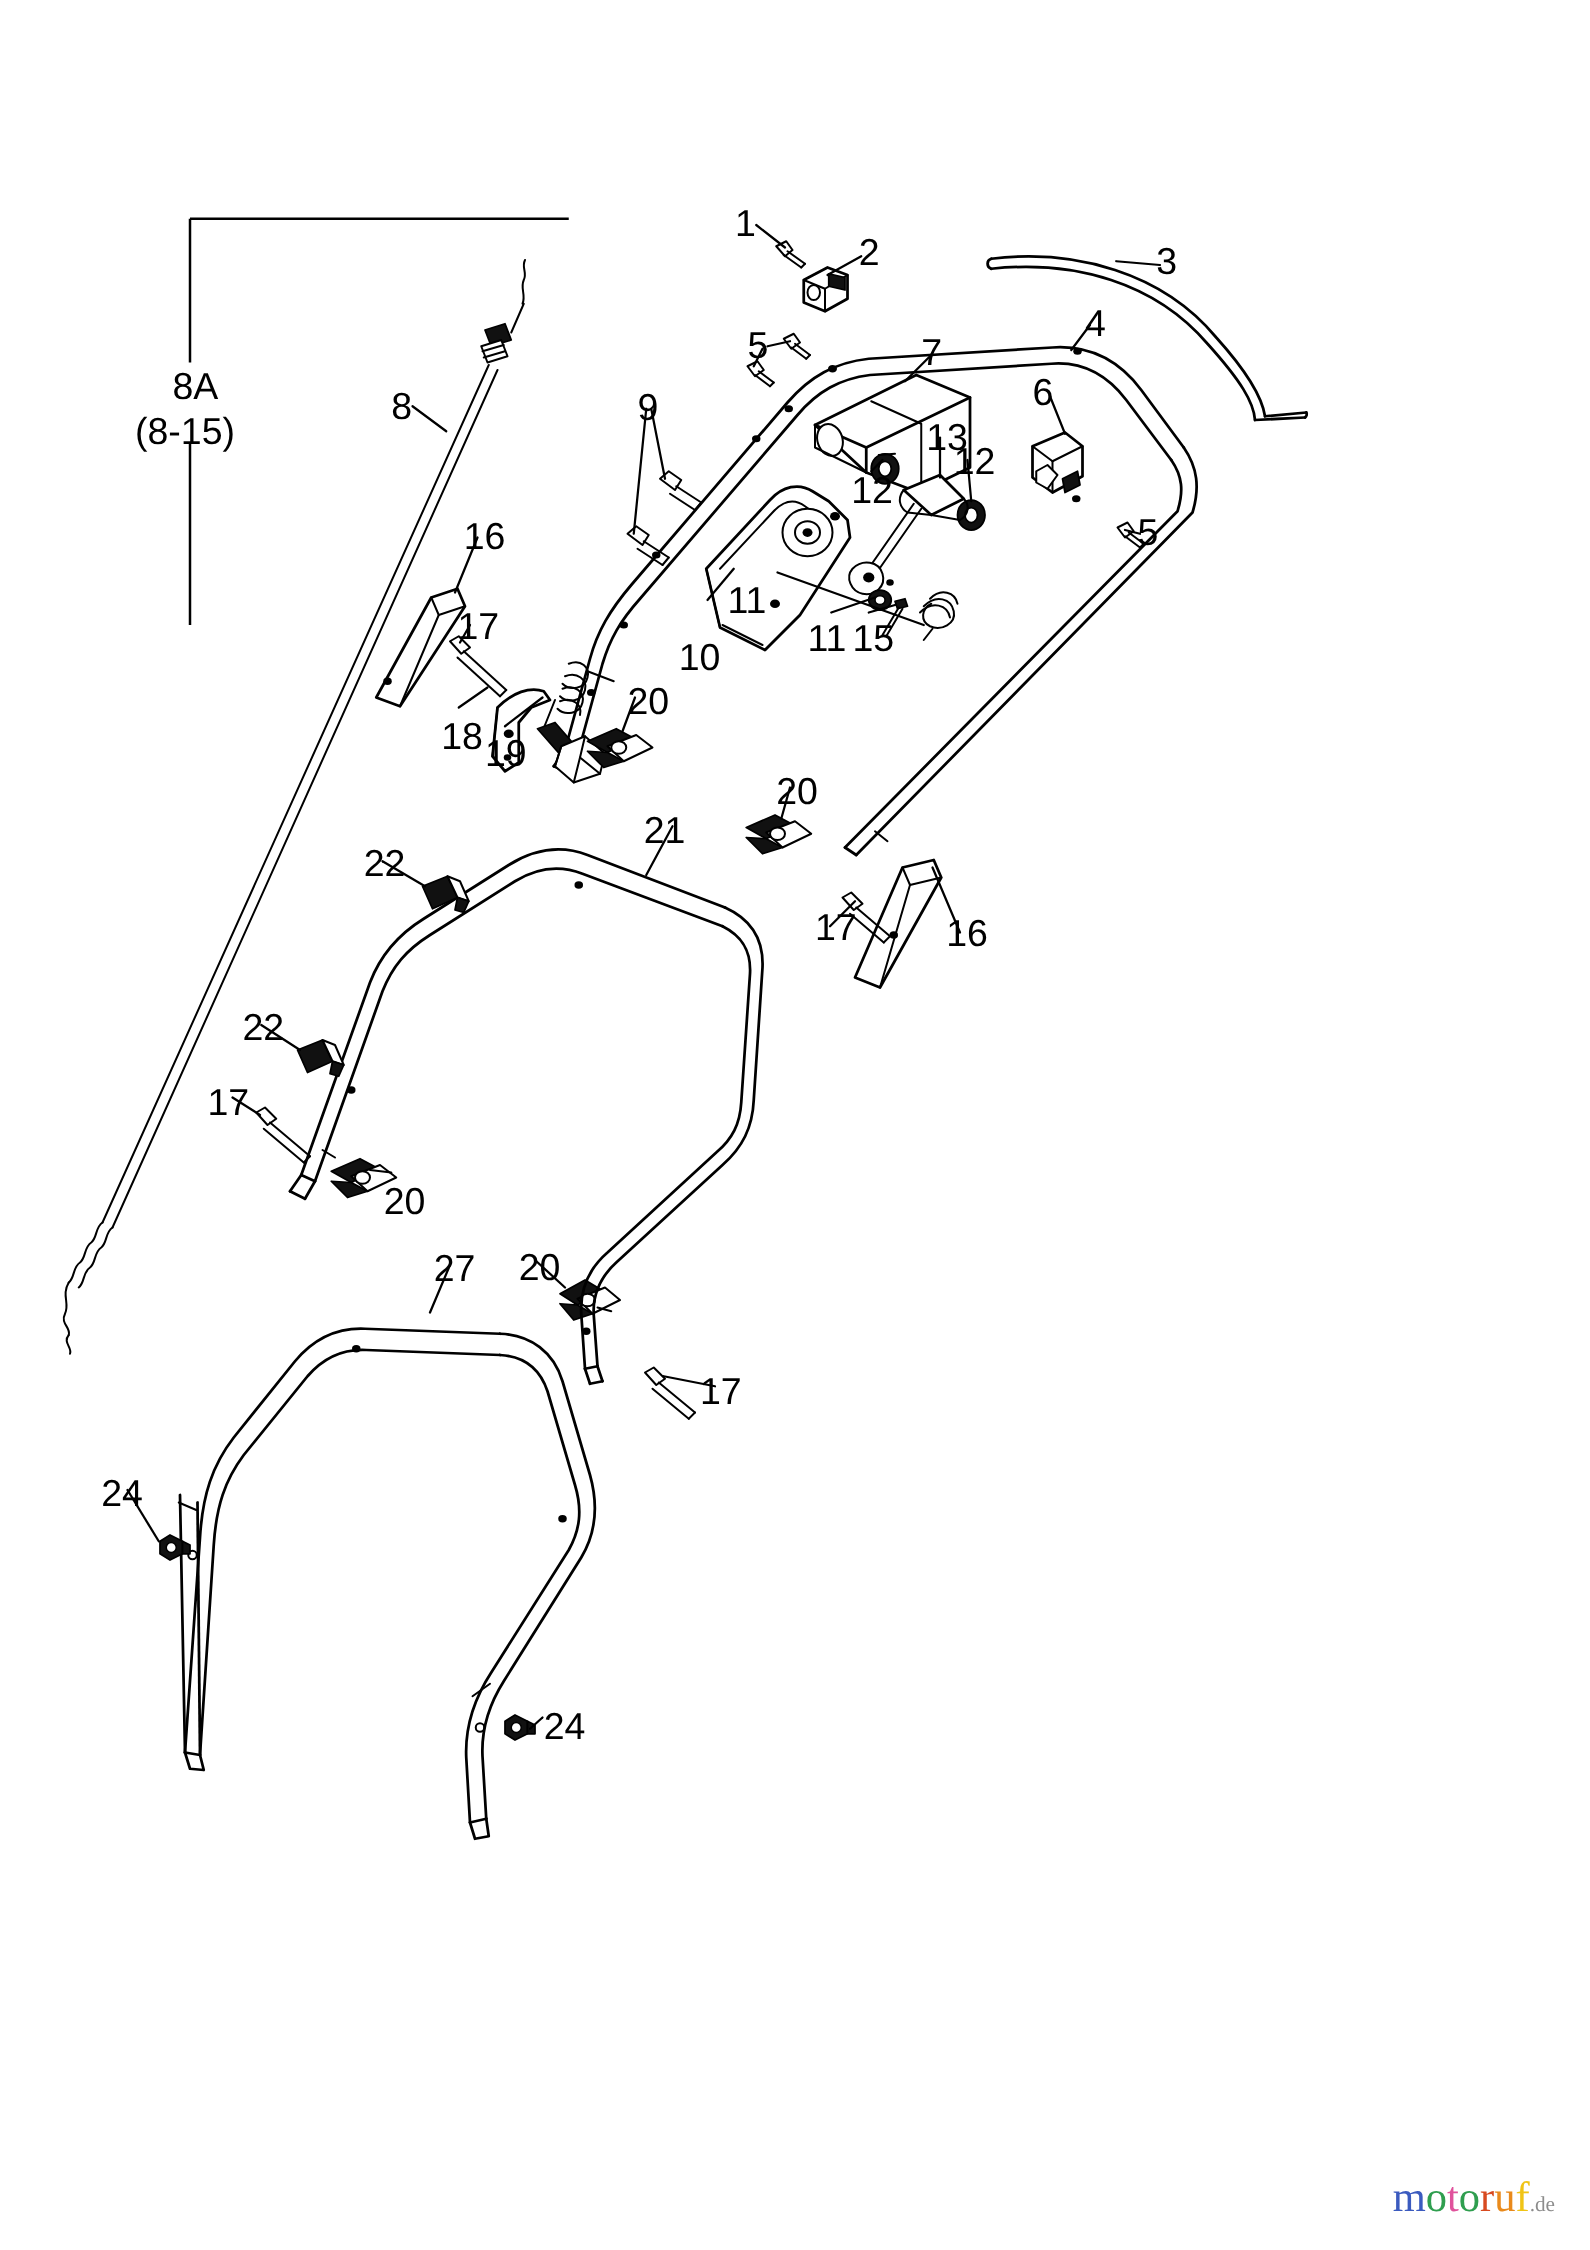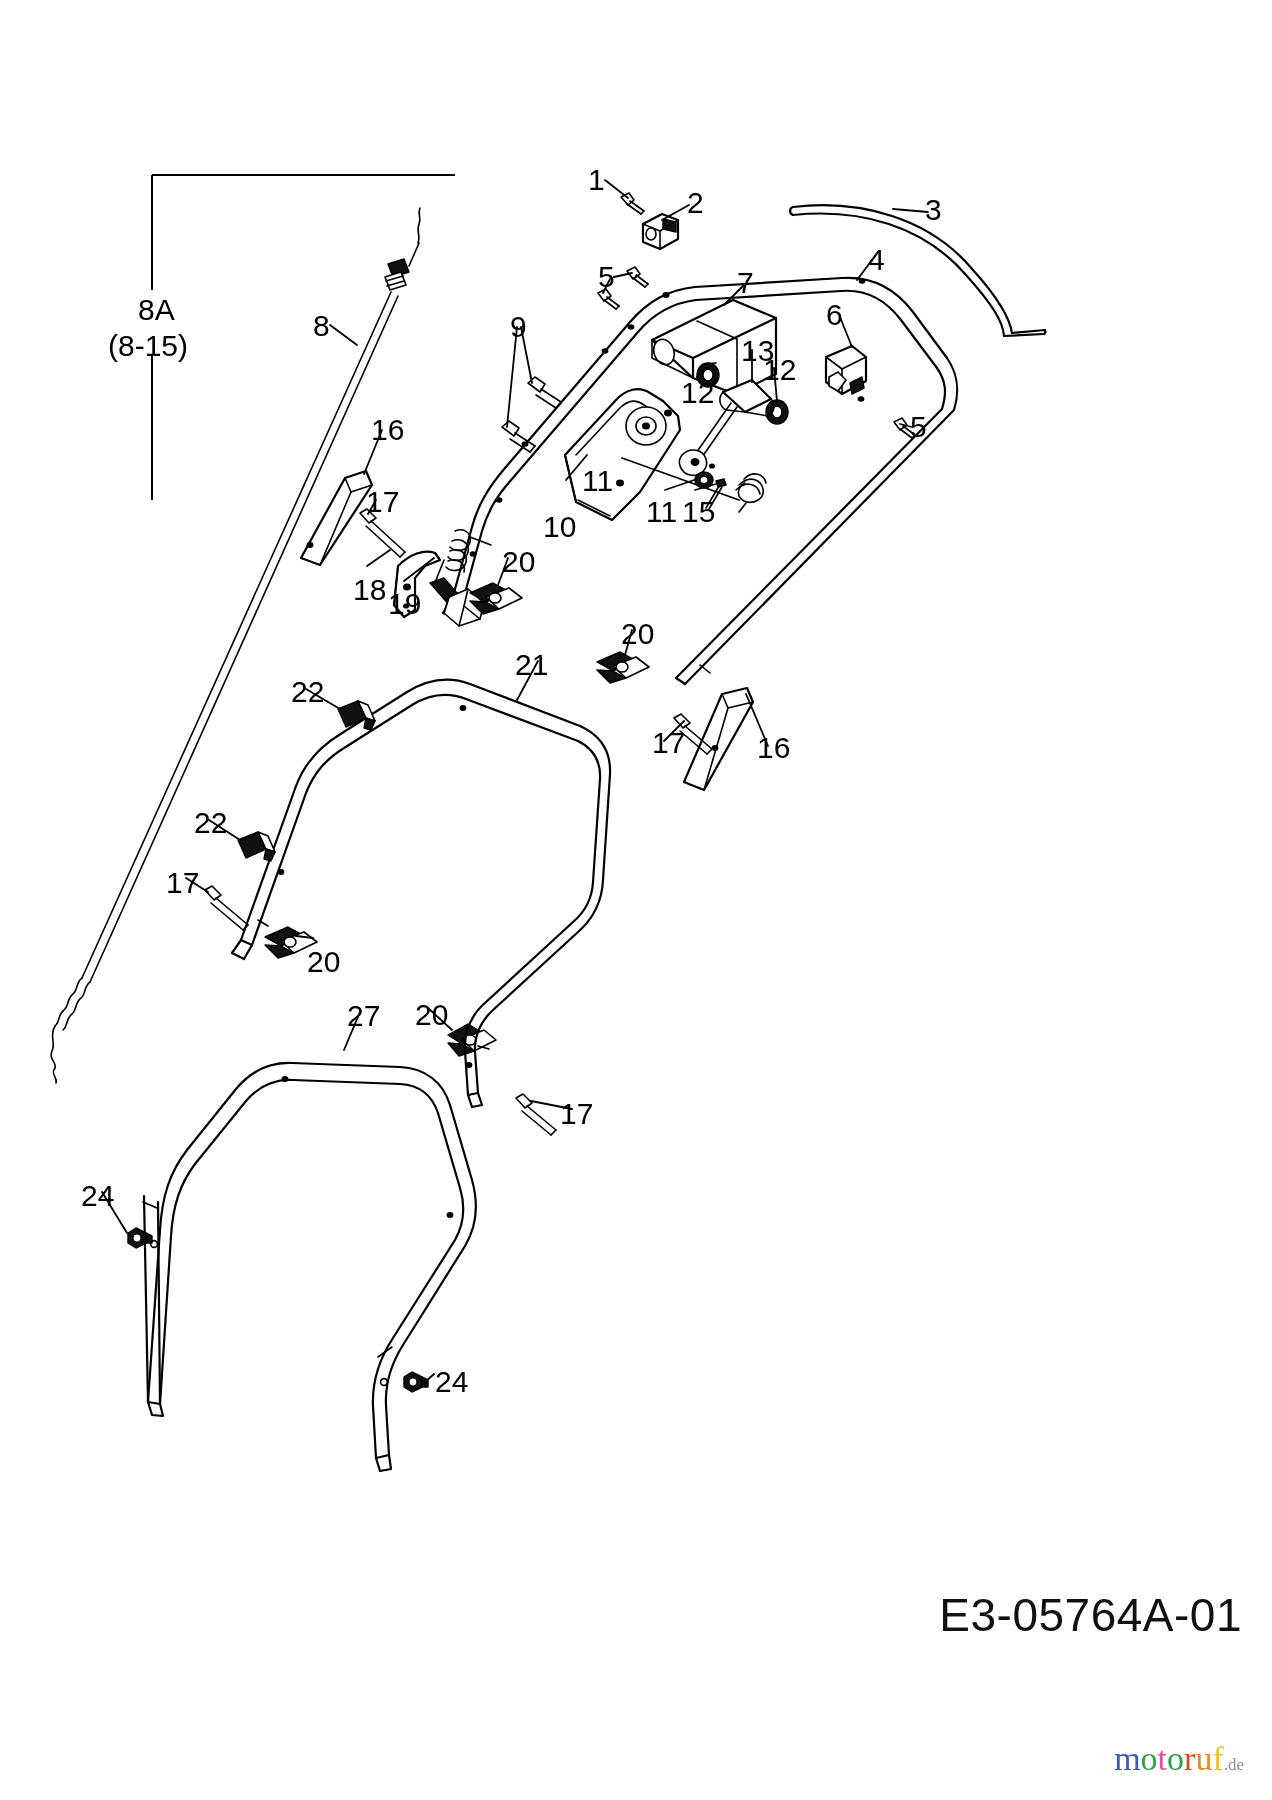--- a/index.html
+++ b/index.html
@@ -477,17 +477,16 @@
       <div class="callout" style="left: 291px; top: 677px;">22</div>
       <div class="callout" style="left: 194px; top: 808px;">22</div>
       <div class="callout" style="left: 347px; top: 1001px;">27</div>
       <div class="callout" style="left: 81px; top: 1181px;">24</div>
       <div class="callout" style="left: 435px; top: 1367px;">24</div>
     </div>
 
   <div class="callout group" style="left:138px; top:284px;margin-top:11px;">8A</div>
   <div class="callout group" style="left:108px; top:331px;">(8-15)</div>
 
-  <div class="docnum">E3-05764A-01</div>
 
   <div class="watermark" id="watermark"><span style="color: rgb(59, 91, 191);">m</span><span style="color: rgb(47, 158, 79);">o</span><span style="color: rgb(224, 82, 156);">t</span><span style="color: rgb(47, 158, 79);">o</span><span style="color: rgb(216, 74, 32);">r</span><span style="color: rgb(233, 138, 28);">u</span><span style="color: rgb(240, 196, 22);">f</span><span class="suffix">.de</span></div>
 
 </div>
 
 </body></html>

